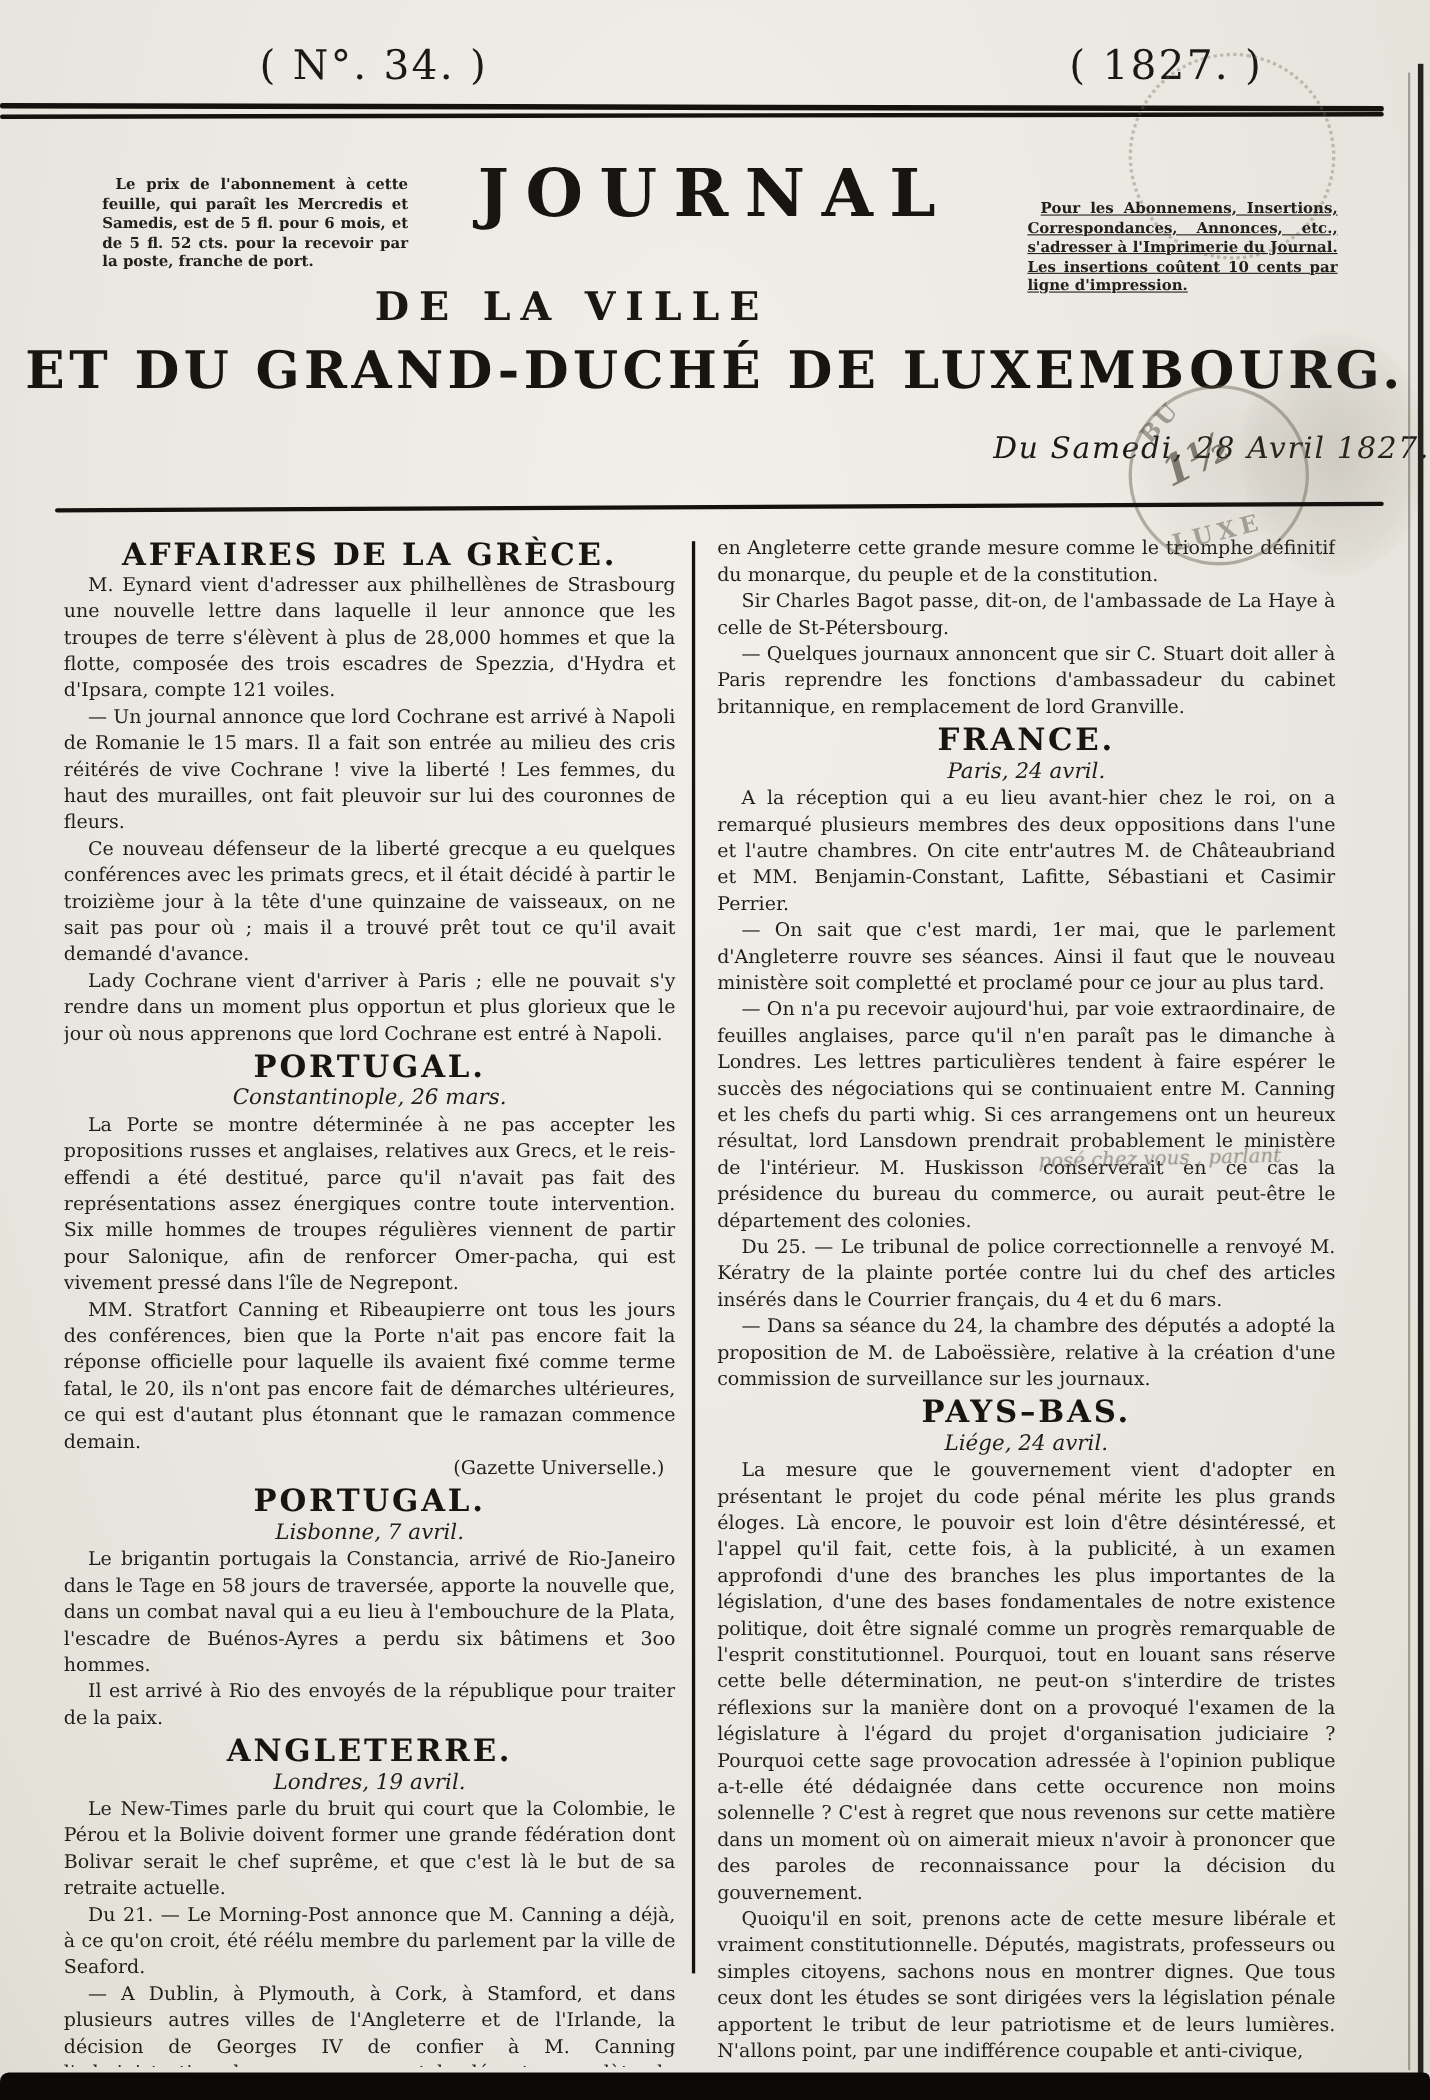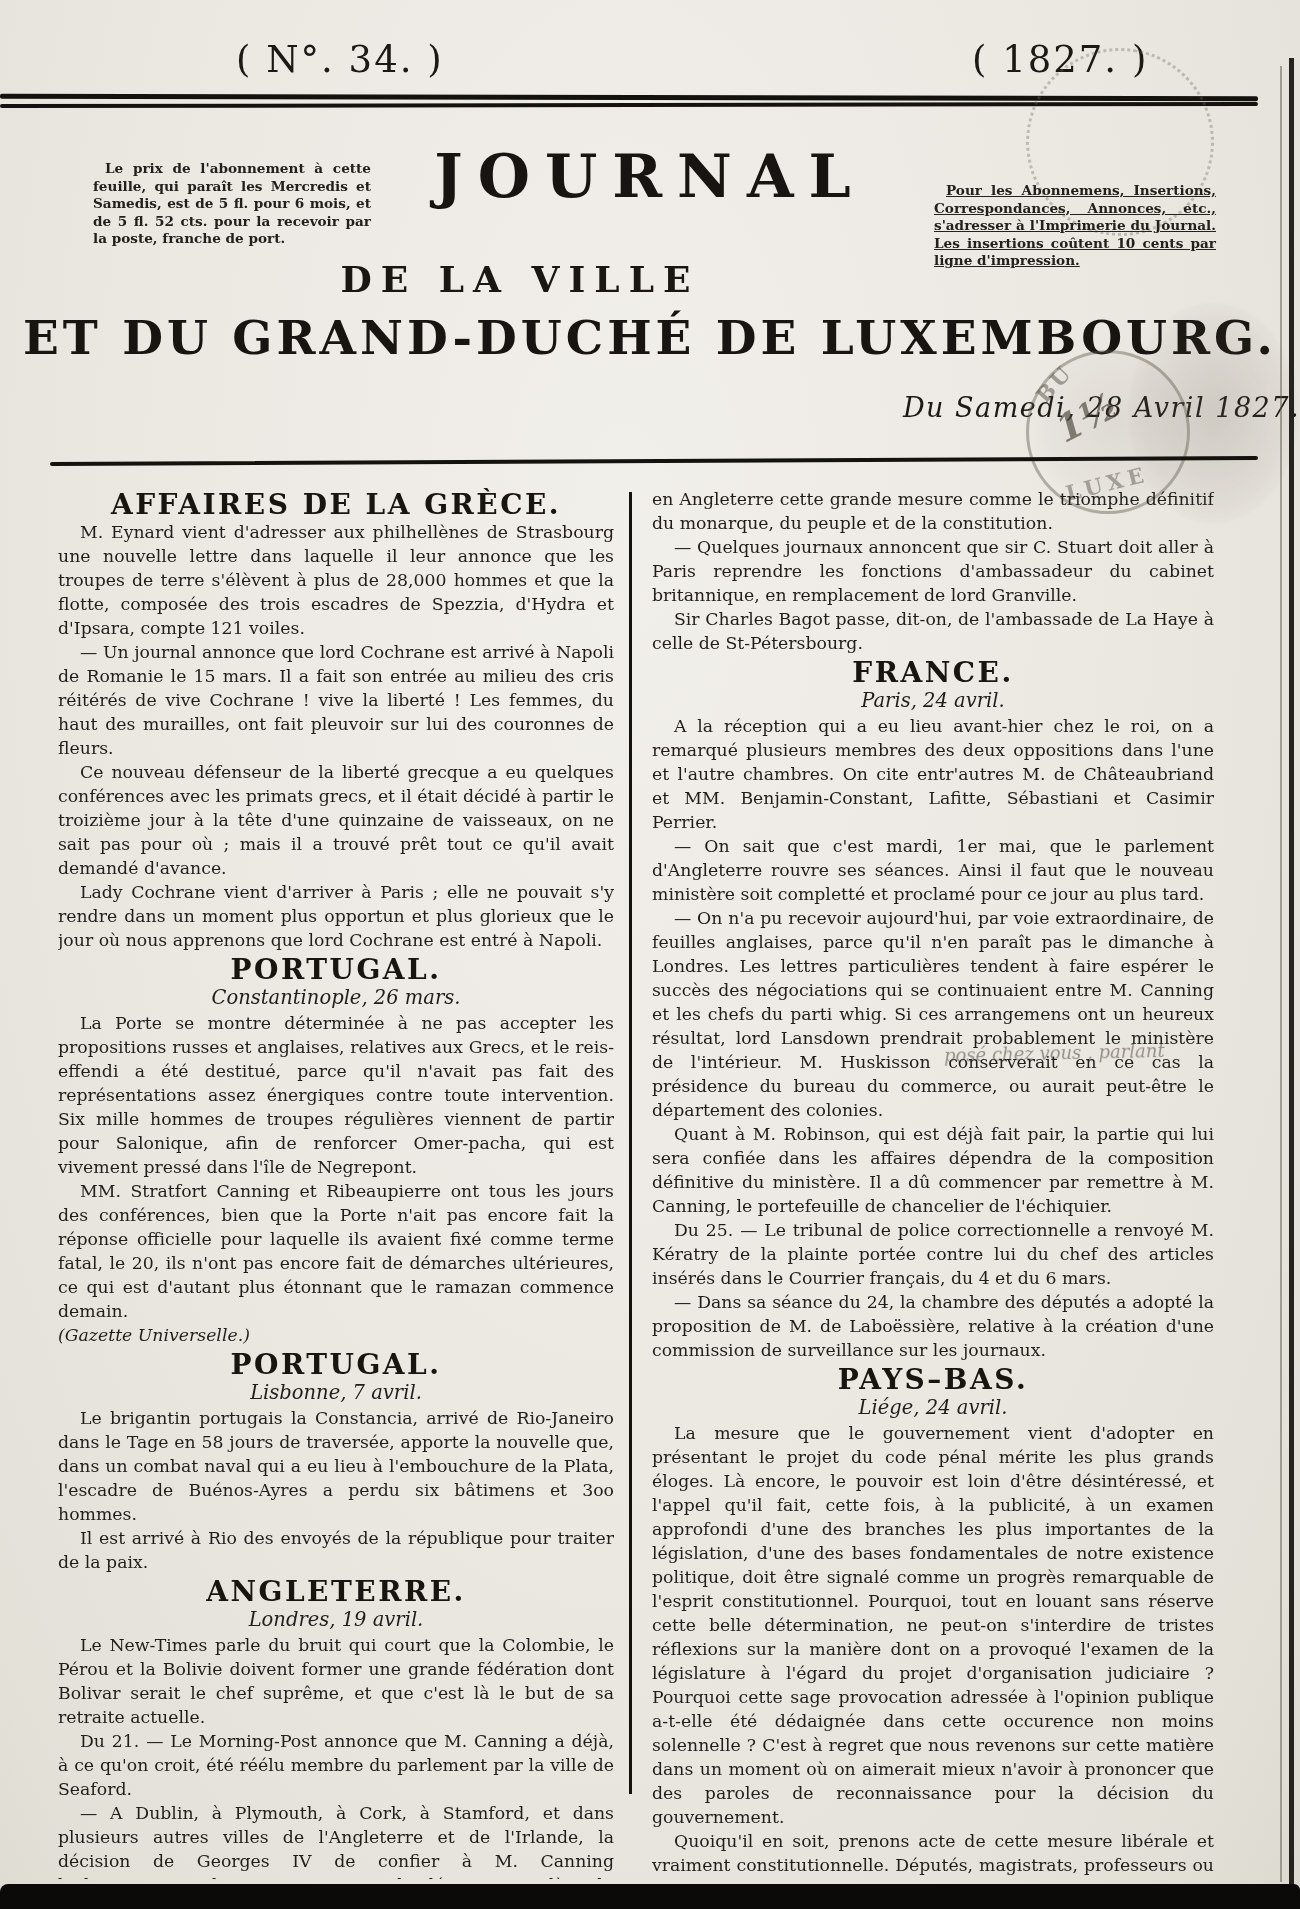--- a/index.html
+++ b/index.html
@@ -51,21 +51,21 @@
   .col{position:absolute;top:487px;height:1392px;overflow:hidden;
     font-size:17.3px;line-height:24px;text-align:justify;color:#211e1a;}
   .col-left{left:58px;width:556px;}
   .col-right{left:652px;width:562px;}
   .col-divider{position:absolute;left:629px;top:492px;width:3px;height:1302px;background:#14120e;}
   .art-heading{text-align:center;font-weight:bold;font-size:28px;line-height:30px;
     letter-spacing:2.5px;margin:3px 0 0 0;color:#181510;}
   .art-dateline{text-align:center;font-style:italic;font-size:19.5px;line-height:25px;margin:0 0 1px 0;}
   .p{margin:0;text-indent:22px;}
   .p.flush{text-indent:0;}
-  .attribution{margin:0 10px 0 0;text-align:left;font-style:italic;}
+  .attribution{margin:0 10px 0 0;text-align:right;}
   
   .edge-thin{position:absolute;left:1280px;top:66px;width:2px;height:1816px;background:rgba(92,87,76,0.5);}
   .edge-thick{position:absolute;left:1289px;top:58px;width:5px;height:1851px;background:#26231e;}
   .bottom-bar{position:absolute;left:0;top:1884px;width:1300px;height:25px;background:#0b0a08;
     border-radius:8px 6px 0 0;}
 </style>
 </head>
 <body>
 
 <div class="page">
@@ -125,30 +125,29 @@
       <p class="p">Du 21. — Le Morning-Post annonce que M. Canning a déjà, à ce qu'on croit, été réélu membre du parlement par la ville de Seaford.</p>
       <p class="p">— A Dublin, à Plymouth, à Cork, à Stamford, et dans plusieurs autres villes de l'Angleterre et de l'Irlande, la décision de Georges IV de confier à M. Canning l'administration de son royaume, et la déroute complète du parti ultra-torry ont excité un grand enthousiasme, et l'insurrection de l'antichambre du roi a paru fort plaisante. En général, on regarde</p>
     </div>
   </div>
 
   <div class="col-divider"></div>
 
   <div class="col col-right">
     <div>
       <p class="p flush">en Angleterre cette grande mesure comme le triomphe définitif du monarque, du peuple et de la constitution.</p>
+      <p class="p">Sir Charles Bagot passe, dit-on, de l'ambassade de La Haye à celle de St-Pétersbourg.</p>
       <p class="p">— Quelques journaux annoncent que sir C. Stuart doit aller à Paris reprendre les fonctions d'ambassadeur du cabinet britannique, en remplacement de lord Granville.</p>
-      <p class="p">Sir Charles Bagot passe, dit-on, de l'ambassade de La Haye à celle de St-Pétersbourg.</p>
     </div>
     <div>
       <div class="art-heading">FRANCE.</div>
       <div class="art-dateline">Paris, 24 avril.</div>
       <p class="p">A la réception qui a eu lieu avant-hier chez le roi, on a remarqué plusieurs membres des deux oppositions dans l'une et l'autre chambres. On cite entr'autres M. de Châteaubriand et MM. Benjamin-Constant, Lafitte, Sébastiani et Casimir Perrier.</p>
       <p class="p">— On sait que c'est mardi, 1er mai, que le parlement d'Angleterre rouvre ses séances. Ainsi il faut que le nouveau ministère soit completté et proclamé pour ce jour au plus tard.</p>
       <p class="p">— On n'a pu recevoir aujourd'hui, par voie extraordinaire, de feuilles anglaises, parce qu'il n'en paraît pas le dimanche à Londres. Les lettres particulières tendent à faire espérer le succès des négociations qui se continuaient entre M. Canning et les chefs du parti whig. Si ces arrangemens ont un heureux résultat, lord Lansdown prendrait probablement le ministère de l'intérieur. M. Huskisson conserverait en ce cas la présidence du bureau du commerce, ou aurait peut-être le département des colonies.</p>
-      <p class="p">Quant à M. Robinson, qui est déjà fait pair, la partie qui lui sera confiée dans les affaires dépendra de la composition définitive du ministère. Il a dû commencer par remettre à M. Canning, le portefeuille de chancelier de l'échiquier.</p>
       <p class="p">Du 25. — Le tribunal de police correctionnelle a renvoyé M. Kératry de la plainte portée contre lui du chef des articles insérés dans le Courrier français, du 4 et du 6 mars.</p>
       <p class="p">— Dans sa séance du 24, la chambre des députés a adopté la proposition de M. de Laboëssière, relative à la création d'une commission de surveillance sur les journaux.</p>
     </div>
     <div>
       <div class="art-heading">PAYS–BAS.</div>
       <div class="art-dateline">Liége, 24 avril.</div>
       <p class="p">La mesure que le gouvernement vient d'adopter en présentant le projet du code pénal mérite les plus grands éloges. Là encore, le pouvoir est loin d'être désintéressé, et l'appel qu'il fait, cette fois, à la publicité, à un examen approfondi d'une des branches les plus importantes de la législation, d'une des bases fondamentales de notre existence politique, doit être signalé comme un progrès remarquable de l'esprit constitutionnel. Pourquoi, tout en louant sans réserve cette belle détermination, ne peut-on s'interdire de tristes réflexions sur la manière dont on a provoqué l'examen de la législature à l'égard du projet d'organisation judiciaire ? Pourquoi cette sage provocation adressée à l'opinion publique a-t-elle été dédaignée dans cette occurence non moins solennelle ? C'est à regret que nous revenons sur cette matière dans un moment où on aimerait mieux n'avoir à prononcer que des paroles de reconnaissance pour la décision du gouvernement.</p>
       <p class="p">Quoiqu'il en soit, prenons acte de cette mesure libérale et vraiment constitutionnelle. Députés, magistrats, professeurs ou simples citoyens, sachons nous en montrer dignes. Que tous ceux dont les études se sont dirigées vers la législation pénale apportent le tribut de leur patriotisme et de leurs lumières. N'allons point, par une indifférence coupable et anti-civique,</p>
     </div>
   </div>

